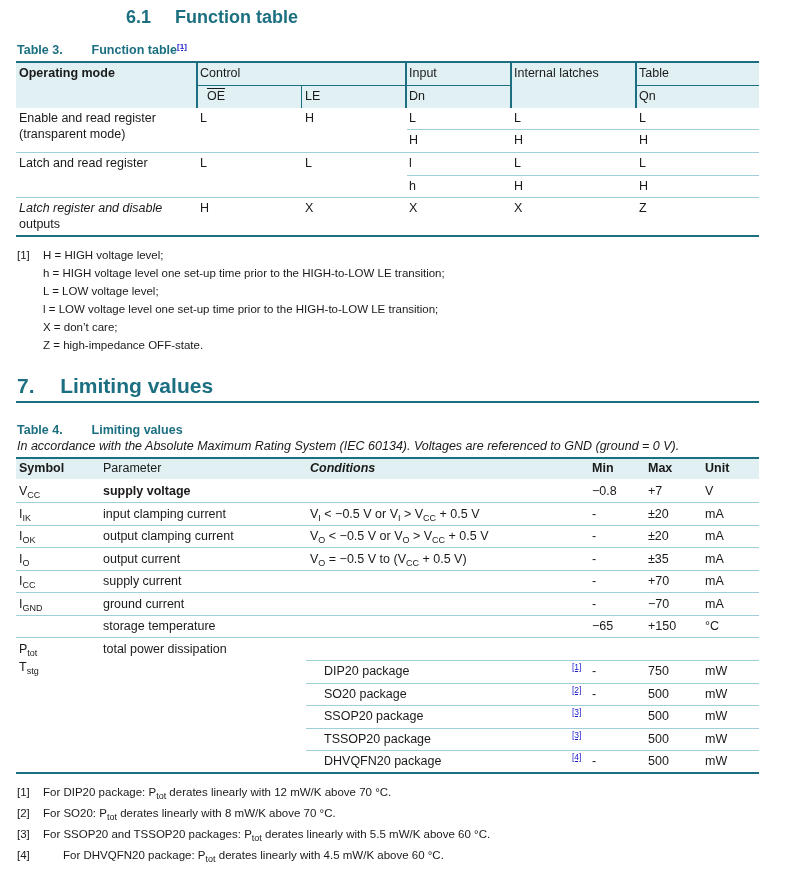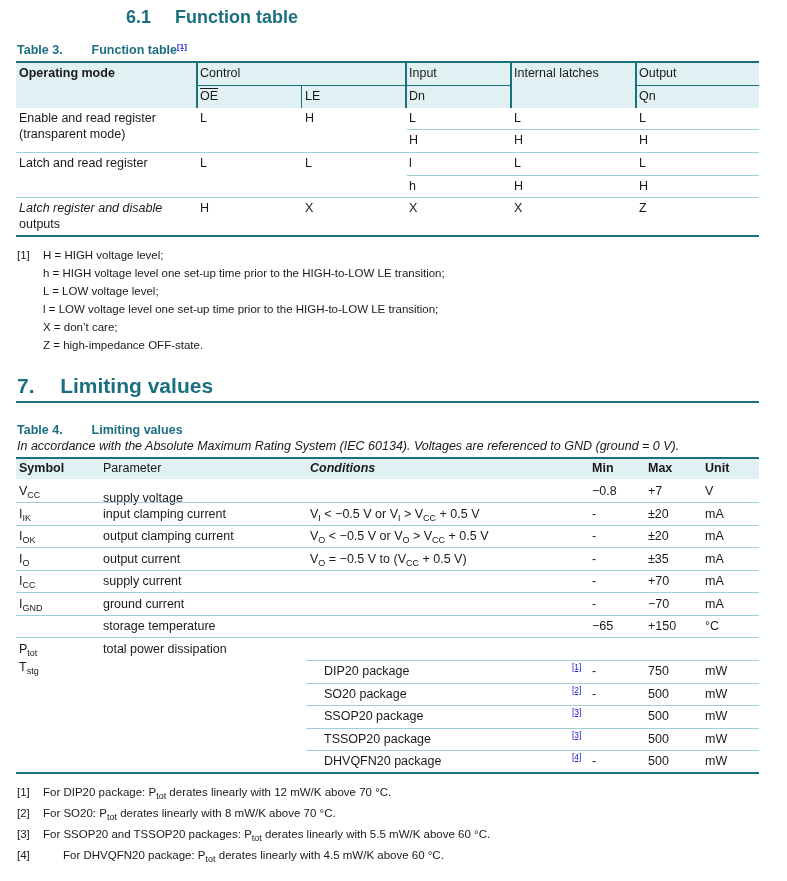--- a/index.html
+++ b/index.html
@@ -48,26 +48,26 @@
   <div class="abs vline" style="left:619px; top:1px; height:46px;"></div>
   <div class="abs" style="left:285px; top:25px; width:1px; height:22px; background:#1b6f80;"></div>
 
   <div class="abs" style="left:181px; top:24px; width:210px; height:1px; background:#1b6f80;"></div>
   <div class="abs" style="left:391px; top:24px; width:103px; height:1px; background:#1b6f80;"></div>
   <div class="abs" style="left:621px; top:24px; width:122px; height:1px; background:#1b6f80;"></div>
   <div class="abs" style="left:0; top:47px; width:743px; height:1px; background:#ffffff;"></div>
 
   <div class="cell bold" style="left:3px; top:5px;">Operating mode</div>
   <div class="cell" style="left:184px; top:5px;">Control</div>
-  <div class="cell overline" style="left:184px; top:28px;">OE</div>
+  <div class="cell overline" style="left:191px; top:28px;">OE</div>
   <div class="cell" style="left:289px; top:28px;">LE</div>
   <div class="cell" style="left:393px; top:5px;">Input</div>
   <div class="cell" style="left:393px; top:28px;">Dn</div>
   <div class="cell" style="left:498px; top:5px;">Internal latches</div>
-  <div class="cell" style="left:623px; top:5px;">Output</div>
+  <div class="cell" style="left:623px; top:5px;">Table</div>
   <div class="cell" style="left:623px; top:28px;">Qn</div>
 
   <div>
     <div class="cell" style="left:3px; top:50px;text-align:center;">Enable and read register</div>
     <div class="cell" style="left:3px; top:66px;">(transparent mode)</div>
     <div class="cell" style="left:184px; top:50px;">L</div>
     <div class="cell" style="left:289px; top:50px;">H</div>
     <div class="cell" style="left:393px; top:50px;">L</div>
     <div class="cell" style="left:498px; top:50px;">L</div>
     <div class="cell" style="left:623px; top:50px;">L</div>
@@ -134,21 +134,21 @@
 
   <div class="cell bold" style="left:3px; top:4px;">Symbol</div>
   <div class="cell" style="left:87px; top:4px;">Parameter</div>
   <div class="cell bold" style="left:294px; top:4px;font-style:italic;">Conditions</div>
   <div class="cell bold" style="left:576px; top:4px;">Min</div>
   <div class="cell bold" style="left:632px; top:4px;">Max</div>
   <div class="cell bold" style="left:689px; top:4px;">Unit</div>
 
   <div>
     <div class="cell" style="left:3px; top:27px;"><span>V</span><sub>CC</sub></div>
-    <div class="cell" style="left:87px; top:34px;">supply voltage</div>
+    <div class="cell" style="left:87px; top:27px;font-weight:bold;">supply voltage</div>
     <div class="cell" style="left:576px; top:27px;">−0.8</div>
     <div class="cell" style="left:632px; top:27px;">+7</div>
     <div class="cell" style="left:689px; top:27px;">V</div>
   </div>
   <div class="abs line-light" style="left:0; top:45px; width:743px;"></div>
 
   <div>
     <div class="cell" style="left:3px; top:50px;"><span>I</span><sub>IK</sub></div>
     <div class="cell" style="left:87px; top:50px;">input clamping current</div>
     <div class="cell" style="left:294px; top:50px;"><span>V</span><sub>I</sub><span> &lt; −0.5 V or V</span><sub>I</sub><span> &gt; V</span><sub>CC</sub><span> + 0.5 V</span></div>

